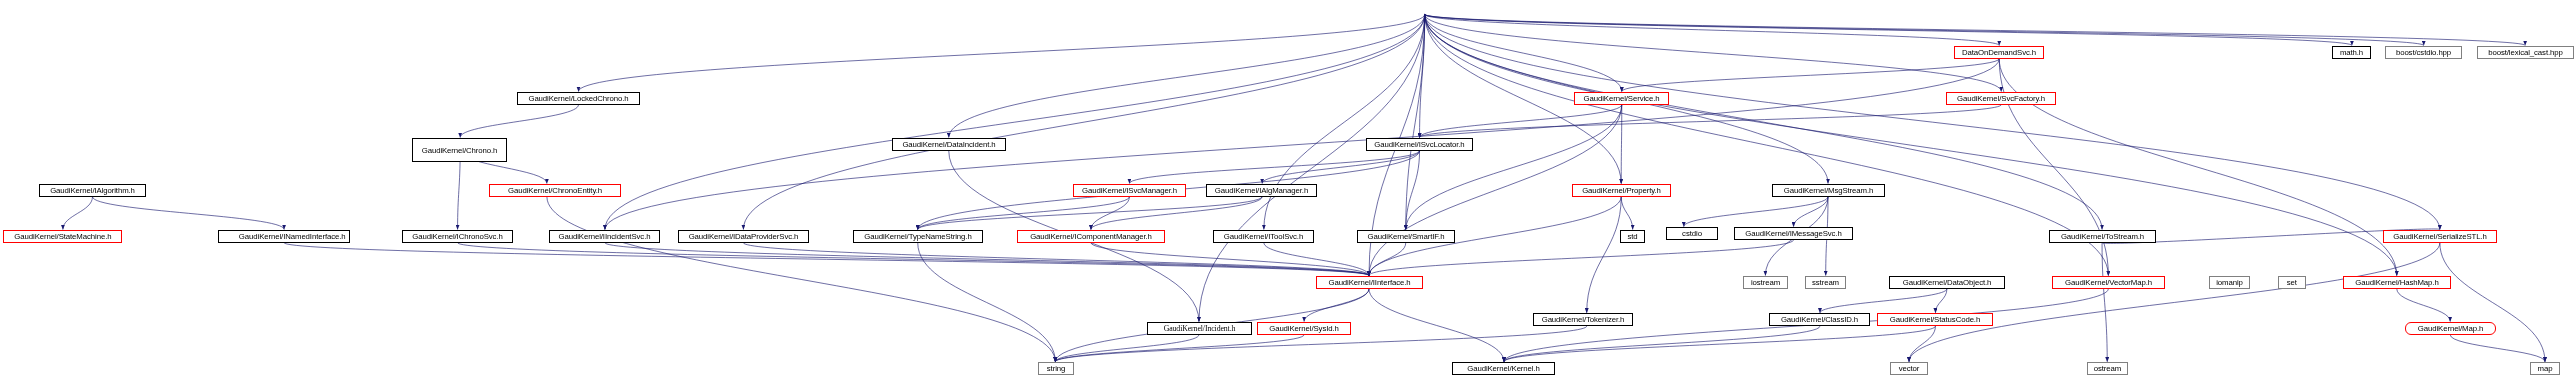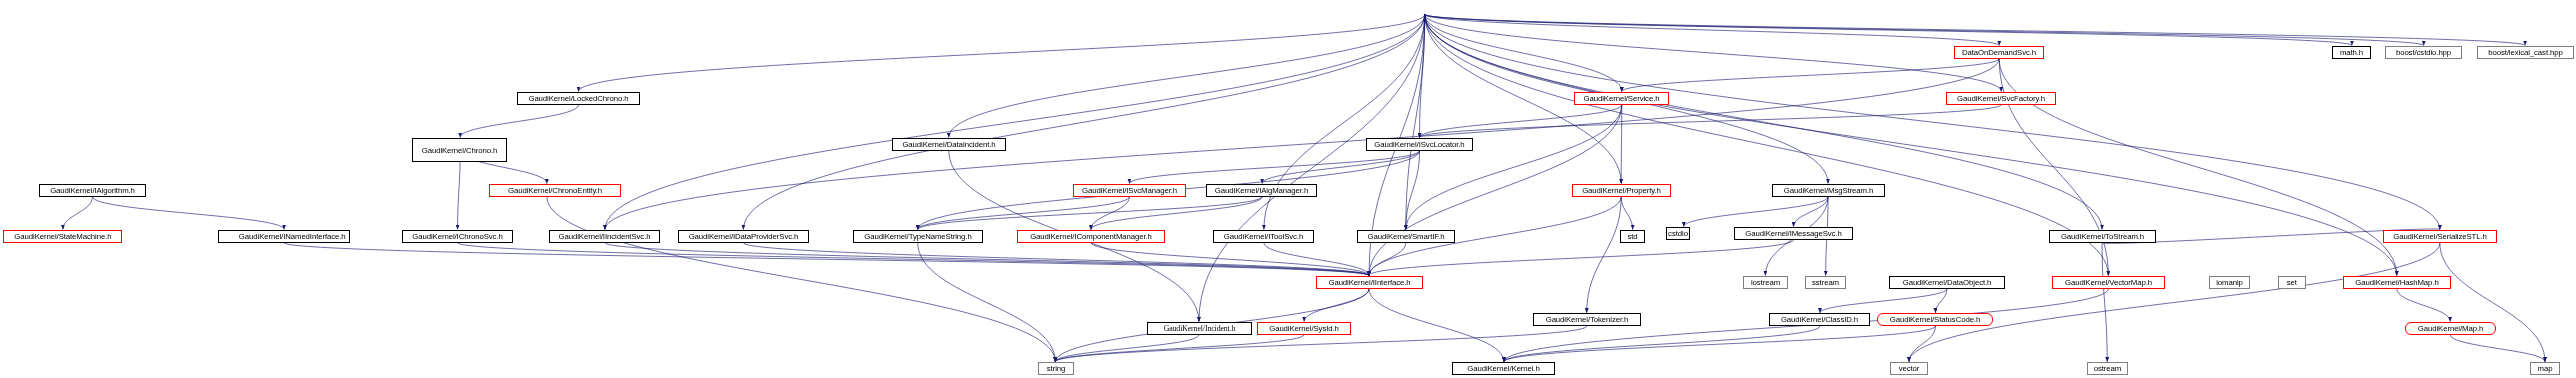--- a/index.html
+++ b/index.html
@@ -221,21 +221,21 @@
     </div>
     <div class="node black" style="left: 1213px; top: 230px; width: 101px; height: 12.6px;">
       <span>GaudiKernel/IToolSvc.h</span>
     </div>
     <div class="node black" style="left: 1357px; top: 230px; width: 98px; height: 12.6px;">
       <span>GaudiKernel/SmartIF.h</span>
     </div>
     <div class="node black" style="left: 1620px; top: 230px; width: 25px; height: 12.6px;">
       <span>std</span>
     </div>
-    <div class="node black" style="left: 1666px; top: 227px; width: 24px; height: 12.6px;">
+    <div class="node black" style="left: 1666px; top: 227px; width: 52px; height: 12.6px;">
       <span>cstdio</span>
     </div>
     <div class="node black" style="left: 1734px; top: 227px; width: 119px; height: 12.6px;">
       <span>GaudiKernel/IMessageSvc.h</span>
     </div>
     <div class="node grey" style="left: 1743px; top: 276px; width: 45px; height: 12.6px;">
       <span>iostream</span>
     </div>
     <div class="node grey" style="left: 1805px; top: 276px; width: 41px; height: 12.6px;">
       <span>sstream</span>
@@ -260,27 +260,27 @@
     </div>
     <div class="node red" style="left: 1316px; top: 276px; width: 107px; height: 12.6px;">
       <span>GaudiKernel/IInterface.h</span>
     </div>
     <div class="node black" style="left: 1147px; top: 322px; width: 105px; height: 12.6px; font-family: Liberation Serif, serif;">
       <span>GaudiKernel/Incident.h</span>
     </div>
     <div class="node red" style="left: 1257px; top: 322px; width: 94px; height: 12.6px;">
       <span>GaudiKernel/SysId.h</span>
     </div>
-    <div class="node black" style="left: 1533px; top: 313px; width: 108px; height: 12.6px; align-items: center;">
+    <div class="node black" style="left: 1533px; top: 313px; width: 100px; height: 12.6px; align-items: center;">
       <span>GaudiKernel/Tokenizer.h</span>
     </div>
     <div class="node black" style="left: 1769px; top: 313px; width: 101px; height: 12.6px;">
       <span>GaudiKernel/ClassID.h</span>
     </div>
-    <div class="node red" style="left: 1877px; top: 313px; width: 116px; height: 12.6px; border-radius: 6px;">
+    <div class="node red" style="left: 1877px; top: 313px; width: 116px; height: 12.6px;">
       <span>GaudiKernel/StatusCode.h</span>
     </div>
     <div class="node grey" style="left: 1038px; top: 362px; width: 36px; height: 12.6px;">
       <span>string</span>
     </div>
     <div class="node black" style="left: 1452px; top: 362px; width: 103px; height: 12.6px;">
       <span>GaudiKernel/Kernel.h</span>
     </div>
     <div class="node grey" style="left: 1890px; top: 362px; width: 38px; height: 12.6px;">
       <span>vector</span>

